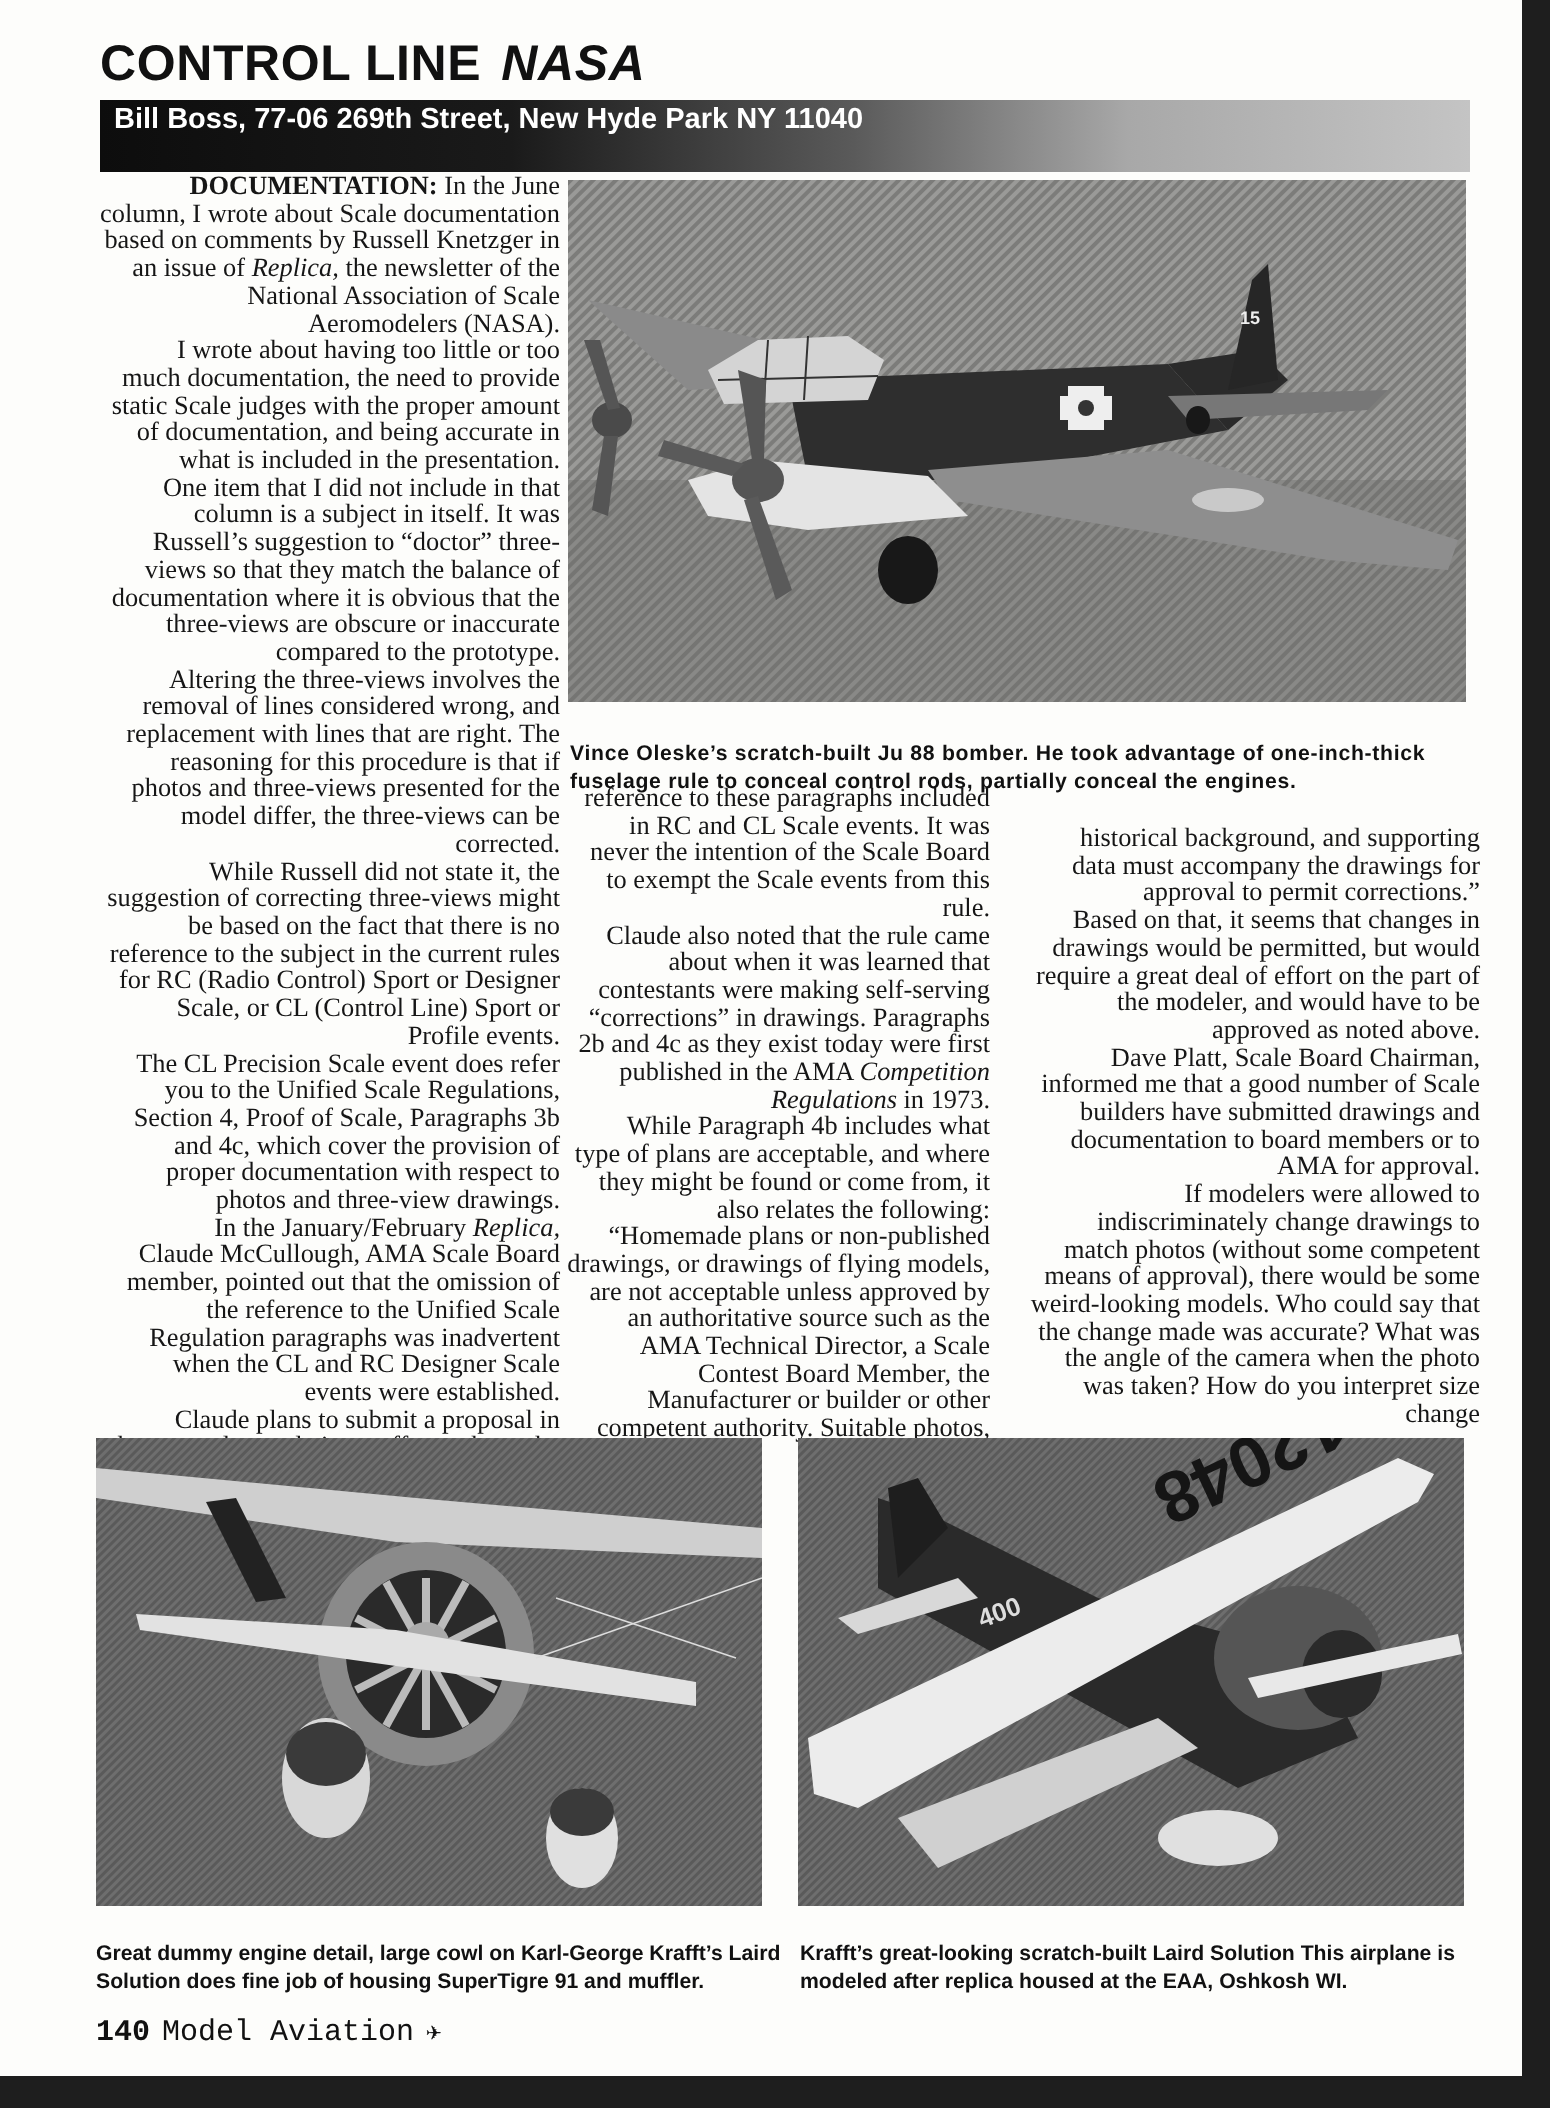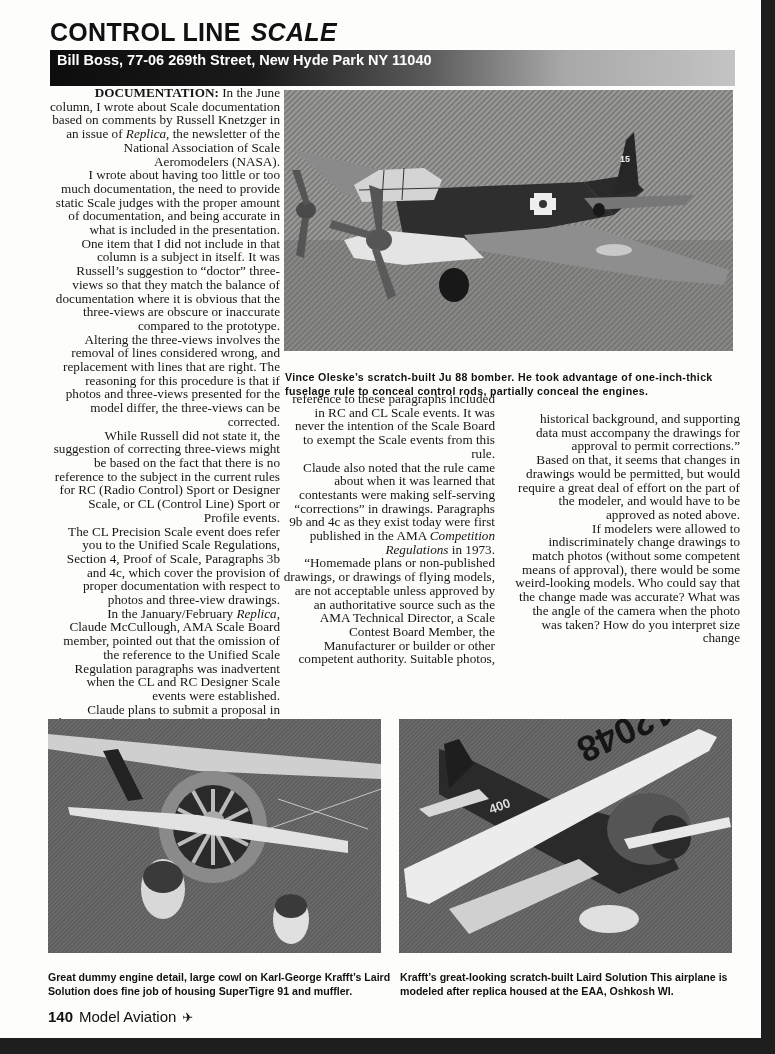--- a/index.html
+++ b/index.html
@@ -45,33 +45,33 @@
     .photo-laird { left: 399px; top: 719px; width: 333px; height: 234px; }
     .caption {
       position: absolute; font-family: "Liberation Sans", sans-serif;
       font-weight: 700; font-size: 10.6px; line-height: 13.5px; color: #111;
     }
     .cap-ju88 { left: 285px; top: 371px; width: 460px; letter-spacing: 0.35px; }
     .cap-engine { left: 48px; top: 971px; width: 345px; }
     .cap-laird { left: 400px; top: 971px; width: 345px; }
     .folio {
       position: absolute; left: 48px; top: 1008px;
-      font-family: Liberation Sans, sans-serif; font-size: 15px; color: #111;
+      font-family: Liberation Mono, monospace; font-size: 15px; color: #111;
     }
     .folio .num { font-weight: 700; margin-right: 6px; }
     .folio .pub { font-weight: 400; }
     .folio .plane { margin-left: 6px; font-size: 13px; }
   </style>
 </head>
 <body>
 
 <div class="page">
 
   <div class="title">
-    <span>CONTROL LINE</span><span class="scale">SCALE</span>
+    <span>CONTROL LINE</span><span class="scale">NASA</span>
   </div>
   <div class="byline">Bill Boss, 77-06 269th Street, New Hyde Park NY  11040</div>
 
   <div class="col col1">
     <p class="noindent"><span class="lead">DOCUMENTATION:</span><span> In the June column, I wrote about Scale documentation based on comments by Russell Knetzger in an issue of </span><i>Replica,</i><span> the newsletter of the National Association of Scale Aeromodelers (NASA).</span></p>
     <p>I wrote about having too little or too much documentation, the need to provide static Scale judges with the proper amount of documentation, and being accurate in what is included in the presentation.</p>
     <p>One item that I did not include in that column is a subject in itself. It was Russell’s suggestion to “doctor” three-views so that they match the balance of documentation where it is obvious that the three-views are obscure or inaccurate compared to the prototype.</p>
     <p>Altering the three-views involves the removal of lines considered wrong, and replacement with lines that are right. The reasoning for this procedure is that if photos and three-views presented for the model differ, the three-views can be corrected.</p>
     <p>While Russell did not state it, the suggestion of correcting three-views might be based on the fact that there is no reference to the subject in the current rules for RC (Radio Control) Sport or Designer Scale, or CL (Control Line) Sport or Profile events.</p>
     <p>The CL Precision Scale event does refer you to the Unified Scale Regulations, Section 4, Proof of Scale, Paragraphs 3b and 4c, which cover the provision of proper documentation with respect to photos and three-view drawings.</p>
@@ -129,27 +129,29 @@
       <ellipse cx="315" cy="120" rx="6" ry="7" fill="#181818"></ellipse>
 
       <ellipse cx="330" cy="160" rx="18" ry="6" fill="#d8d8d8" opacity="0.8"></ellipse>
     </svg>
   </div>
 
   <div class="caption cap-ju88">Vince Oleske’s scratch-built Ju 88 bomber. He took advantage of one-inch-thick fuselage rule to conceal control rods, partially conceal the engines.</div>
 
   <div class="col col2">
     <p class="noindent">reference to these paragraphs included in RC and CL Scale events. It was never the intention of the Scale Board to exempt the Scale events from this rule.</p>
-    <p><span>Claude also noted that the rule came about when it was learned that contestants were making self-serving “corrections” in drawings. Paragraphs 9b and 4c as they exist today were first published in the AMA </span><i>Competition Regulations</i><span> in 1973.</span></p>
+    <p><span>Claude also noted that the rule came about when it was learned that contestants were making self-serving “corrections” in drawings. Paragraphs 2b and 4c as they exist today were first published in the AMA </span><i>Competition Regulations</i><span> in 1973.</span></p>
+    <p>While Paragraph 4b includes what type of plans are acceptable, and where they might be found or come from, it also relates the following:</p>
     <p class="gap">“Homemade plans or non-published drawings, or drawings of flying models, are not acceptable unless approved by an authoritative source such as the AMA Technical Director, a Scale Contest Board Member, the Manufacturer or builder or other competent authority. Suitable photos,</p>
   </div>
 
   <div class="col col3">
     <p class="noindent">historical background, and supporting data must accompany the drawings for approval to permit corrections.”</p>
     <p class="gap">Based on that, it seems that changes in drawings would be permitted, but would require a great deal of effort on the part of the modeler, and would have to be approved as noted above.</p>
+    <p>Dave Platt, Scale Board Chairman, informed me that a good number of Scale builders have submitted drawings and documentation to board members or to AMA for approval.</p>
     <p>If modelers were allowed to indiscriminately change drawings to match photos (without some competent means of approval), there would be some weird-looking models. Who could say that the change made was accurate? What was the angle of the camera when the photo was taken? How do you interpret size change</p>
   </div>
 
   <div class="photo photo-engine">
     <svg viewBox="0 0 333 234" preserveAspectRatio="none">
       <rect width="333" height="234" fill="url(#grain2)"></rect>
 
       <polygon points="0,15 160,30 333,45 333,60 150,52 0,30" fill="#cfcfcf"></polygon>
 
       <polygon points="55,32 70,30 95,80 80,82" fill="#222"></polygon>

